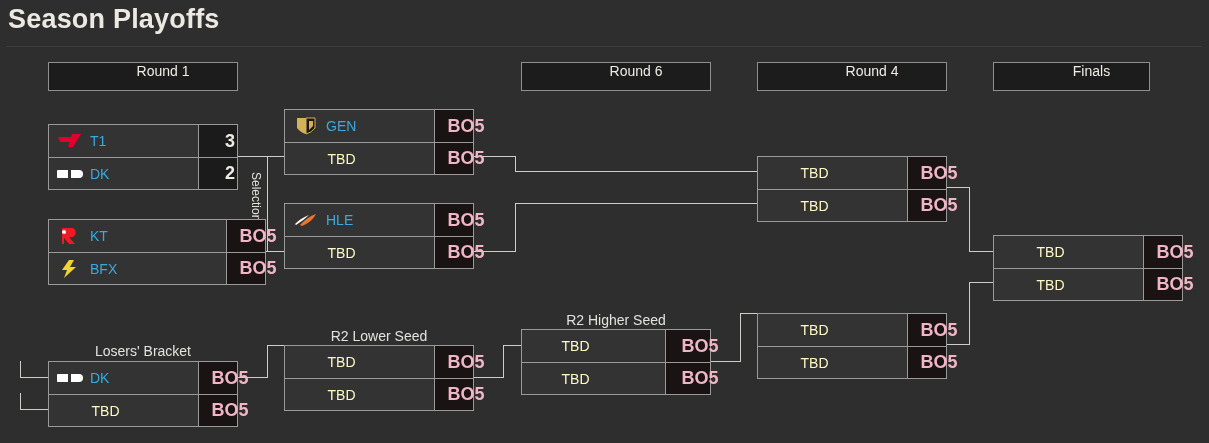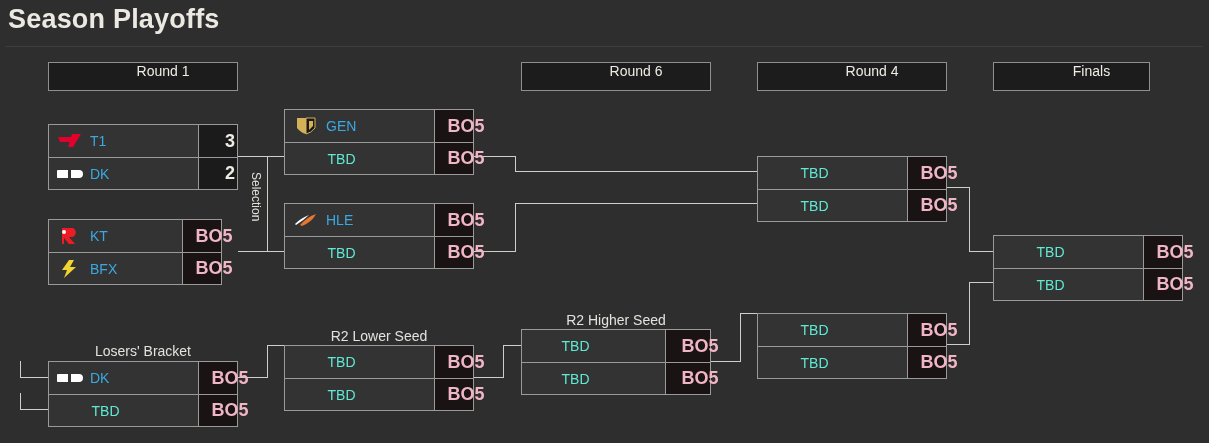--- a/index.html
+++ b/index.html
@@ -60,21 +60,21 @@
   .cell-team.center{justify-content:center;padding-right:8px;}
   .logo{
     width:26px;height:20px;flex:0 0 26px;
     margin-right:7px;
     display:flex;align-items:center;justify-content:center;
   }
   .tname{
     font-size:14px;color:#3ba9e0;white-space:nowrap;
   }
   .tname.win{font-weight:normal;}
-  .tbd{font-size:14px;color:#5eead4;white-space:nowrap;}
+  .tbd{font-size:14px;color:#fef9c3;white-space:nowrap;}
   .cell-score{
     flex:0 0 auto;
     width:39px;
     border-left:1px solid #9a9a9a;
     background:#1b1b1b;
     display:flex;align-items:center;justify-content:center;
     font-size:18px;font-weight:bold;color:#efece6;
     box-sizing:border-box;
     padding-left:24px;
   }
@@ -197,21 +197,21 @@
             <path d="M2 3 h9 v8 h-9 a3 3 0 0 1 0 -8 z" fill="#ffffff"></path>
             <path d="M14 3 h8 a3 3 0 0 1 0 8 h-8 z" fill="#ffffff"></path>
           </svg>
         </span>
         <span class="tname">DK</span>
       </div>
       <div class="cell-score">2</div>
     </div>
   </div>
 
-  <div class="match" style="left:48px;top:219px;width:174px;">
+  <div class="match" style="left:48px;top:219px;width:218px;">
     <div class="row">
       <div class="cell-team">
         <span class="logo">
           <svg width="24" height="20" viewBox="0 0 24 20">
             <path d="M4 2 h11 a5 5 0 0 1 0 9 h-4 l6 7 h-6 l-5 -6 v6 h-2 z" fill="#ed1c24"></path>
             <circle cx="6" cy="6" r="2" fill="#ffffff"></circle>
           </svg>
         </span>
         <span class="tname">KT</span>
       </div>

